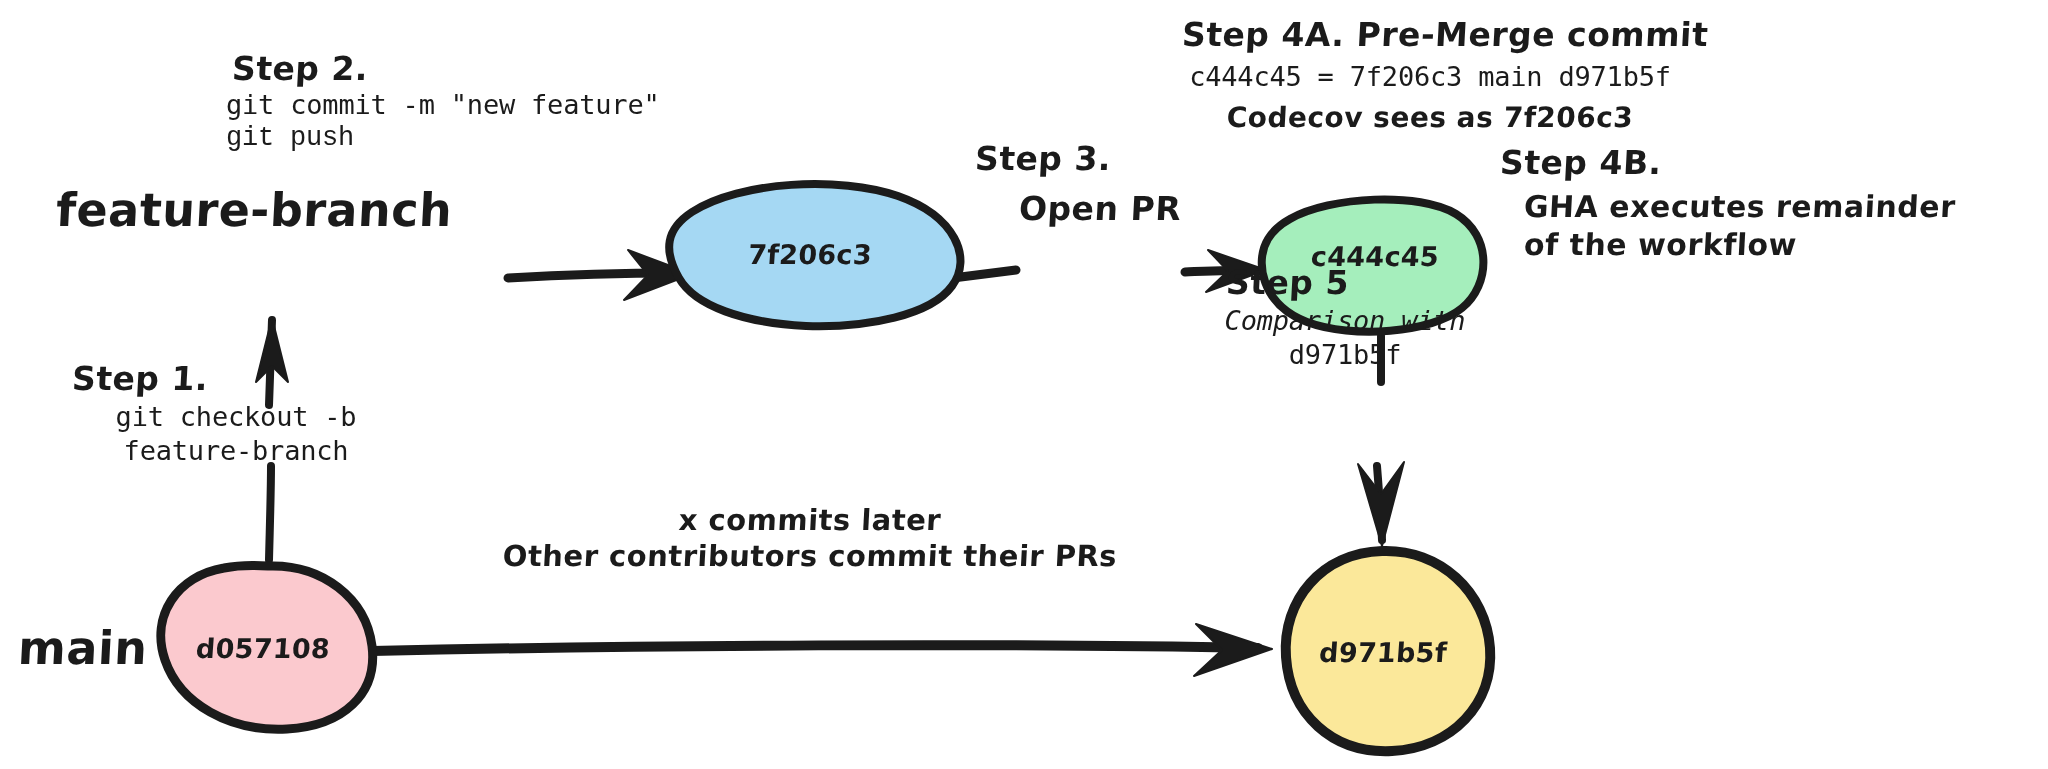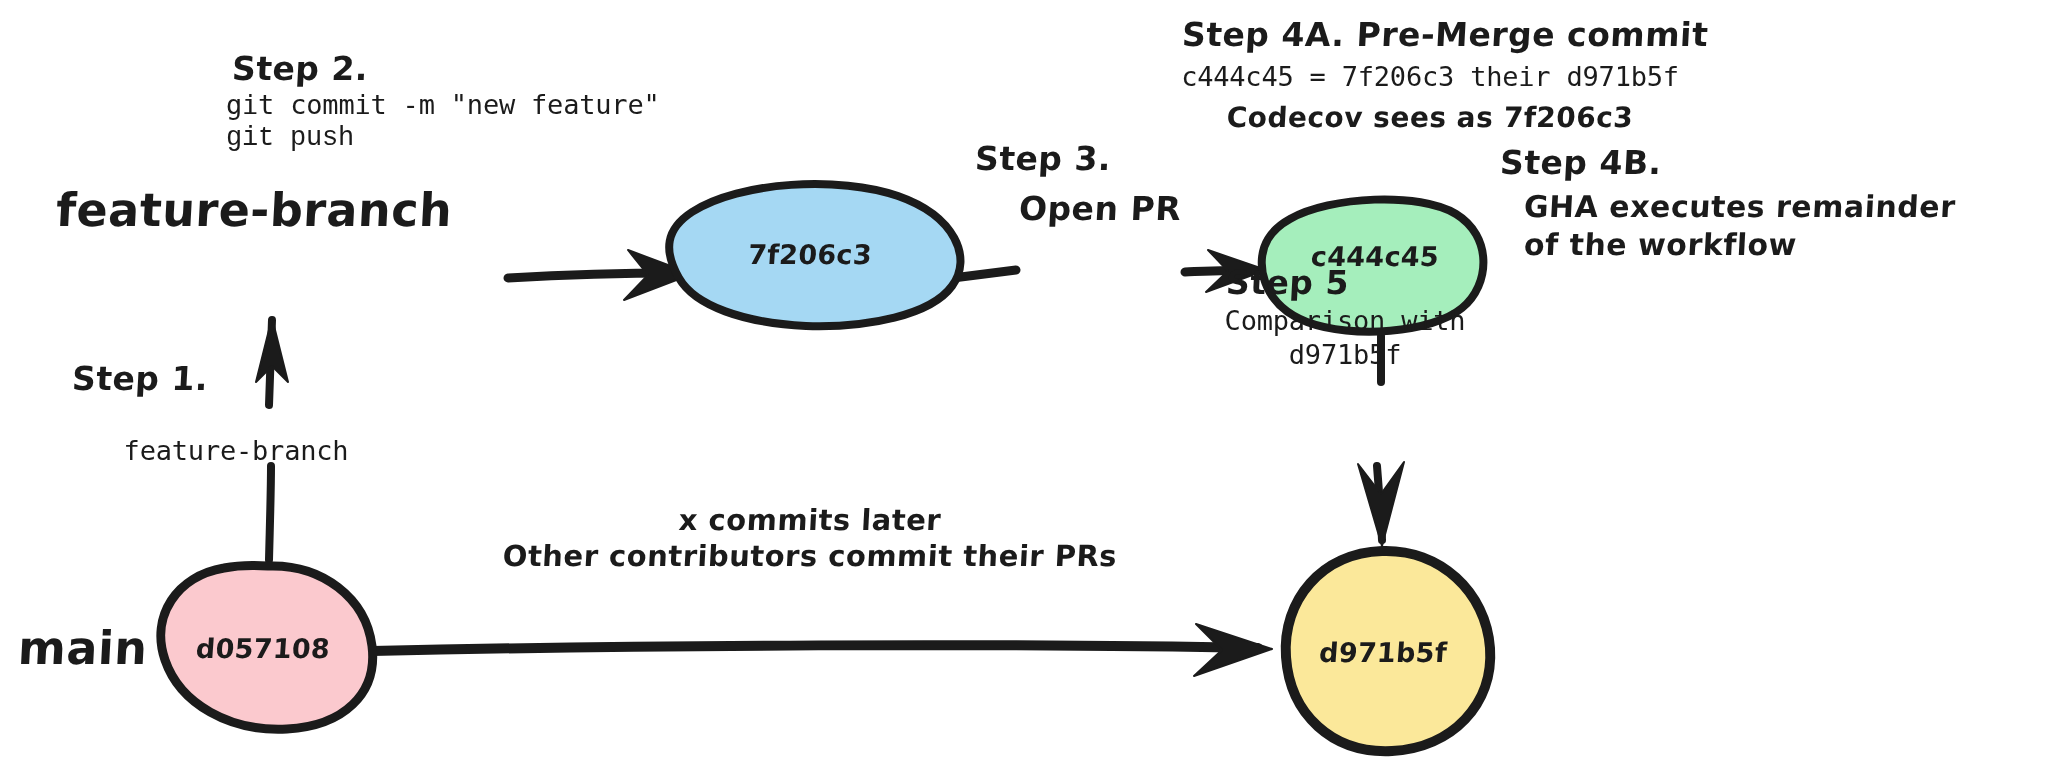--- a/index.html
+++ b/index.html
@@ -122,37 +122,38 @@
 
   <div class="lbl nodetext nodelbl ctr" style="left:720px;top:238px;width:180px;">7f206c3</div>
 
   <div class="lbl nodetext nodelbl ctr" style="left:1285px;top:240px;width:180px;">c444c45</div>
 
   <div class="lbl nodetext nodelbl ctr" style="left:178px;top:632px;width:170px;">d057108</div>
 
   <div class="lbl nodetext nodelbl ctr" style="left:1298px;top:636px;width:170px;">d971b5f</div>
 
   <div class="lbl hand step" style="left:72px;top:358px;">Step 1.</div>
+  <div class="lbl mono code ctr" style="left:86px;top:400px;width:300px;">git checkout -b</div>
   <div class="lbl mono code ctr" style="left:86px;top:434px;width:300px;">feature-branch</div>
 
   <div class="lbl hand step" style="left:232px;top:48px;">Step 2.</div>
   <div class="lbl mono code" style="left:226px;top:88px;">git commit -m "new feature"</div>
   <div class="lbl mono code" style="left:226px;top:122px;font-family:Liberation Mono, monospace;">git push</div>
 
   <div class="lbl hand step" style="left:975px;top:138px;">Step 3.</div>
   <div class="lbl hand step" style="left:1019px;top:188px;">Open PR</div>
 
   <div class="lbl hand step" style="left:1182px;top:14px;">Step 4A. Pre-Merge commit</div>
-  <div class="lbl mono code ctr" style="left:1120px;top:60px;width:620px;">c444c45 = 7f206c3 their d971b5f</div>
+  <div class="lbl mono code ctr" style="left:1120px;top:60px;width:620px;">c444c45 = 7f206c3 main d971b5f</div>
   <div class="lbl hand" style="left:1120px;top:100px;width:620px;font-size:28px;text-align:center;">Codecov sees as 7f206c3</div>
 
   <div class="lbl hand step" style="left:1500px;top:142px;">Step 4B.</div>
   <div class="lbl hand body" style="left:1524px;top:188px;">GHA executes remainder</div>
   <div class="lbl hand body" style="left:1524px;top:226px;">of the workflow</div>
 
   <div class="lbl hand step" style="left:1226px;top:262px;">Step 5</div>
-  <div class="lbl mono code ctr" style="left:1180px;top:304px;width:330px;">Comparison with</div>
+  <div class="lbl mono code ctr" style="left:1180px;top:304px;width:330px;font-style:italic;">Comparison with</div>
   <div class="lbl mono code ctr" style="left:1180px;top:338px;width:330px;">d971b5f</div>
 
   <div class="lbl hand ctr" style="left:430px;top:502px;width:760px;font-size:29px;">x commits later</div>
   <div class="lbl hand ctr" style="left:380px;top:538px;width:860px;font-size:29px;">Other contributors commit their PRs</div>
 
 </div>
 
 </body></html>

